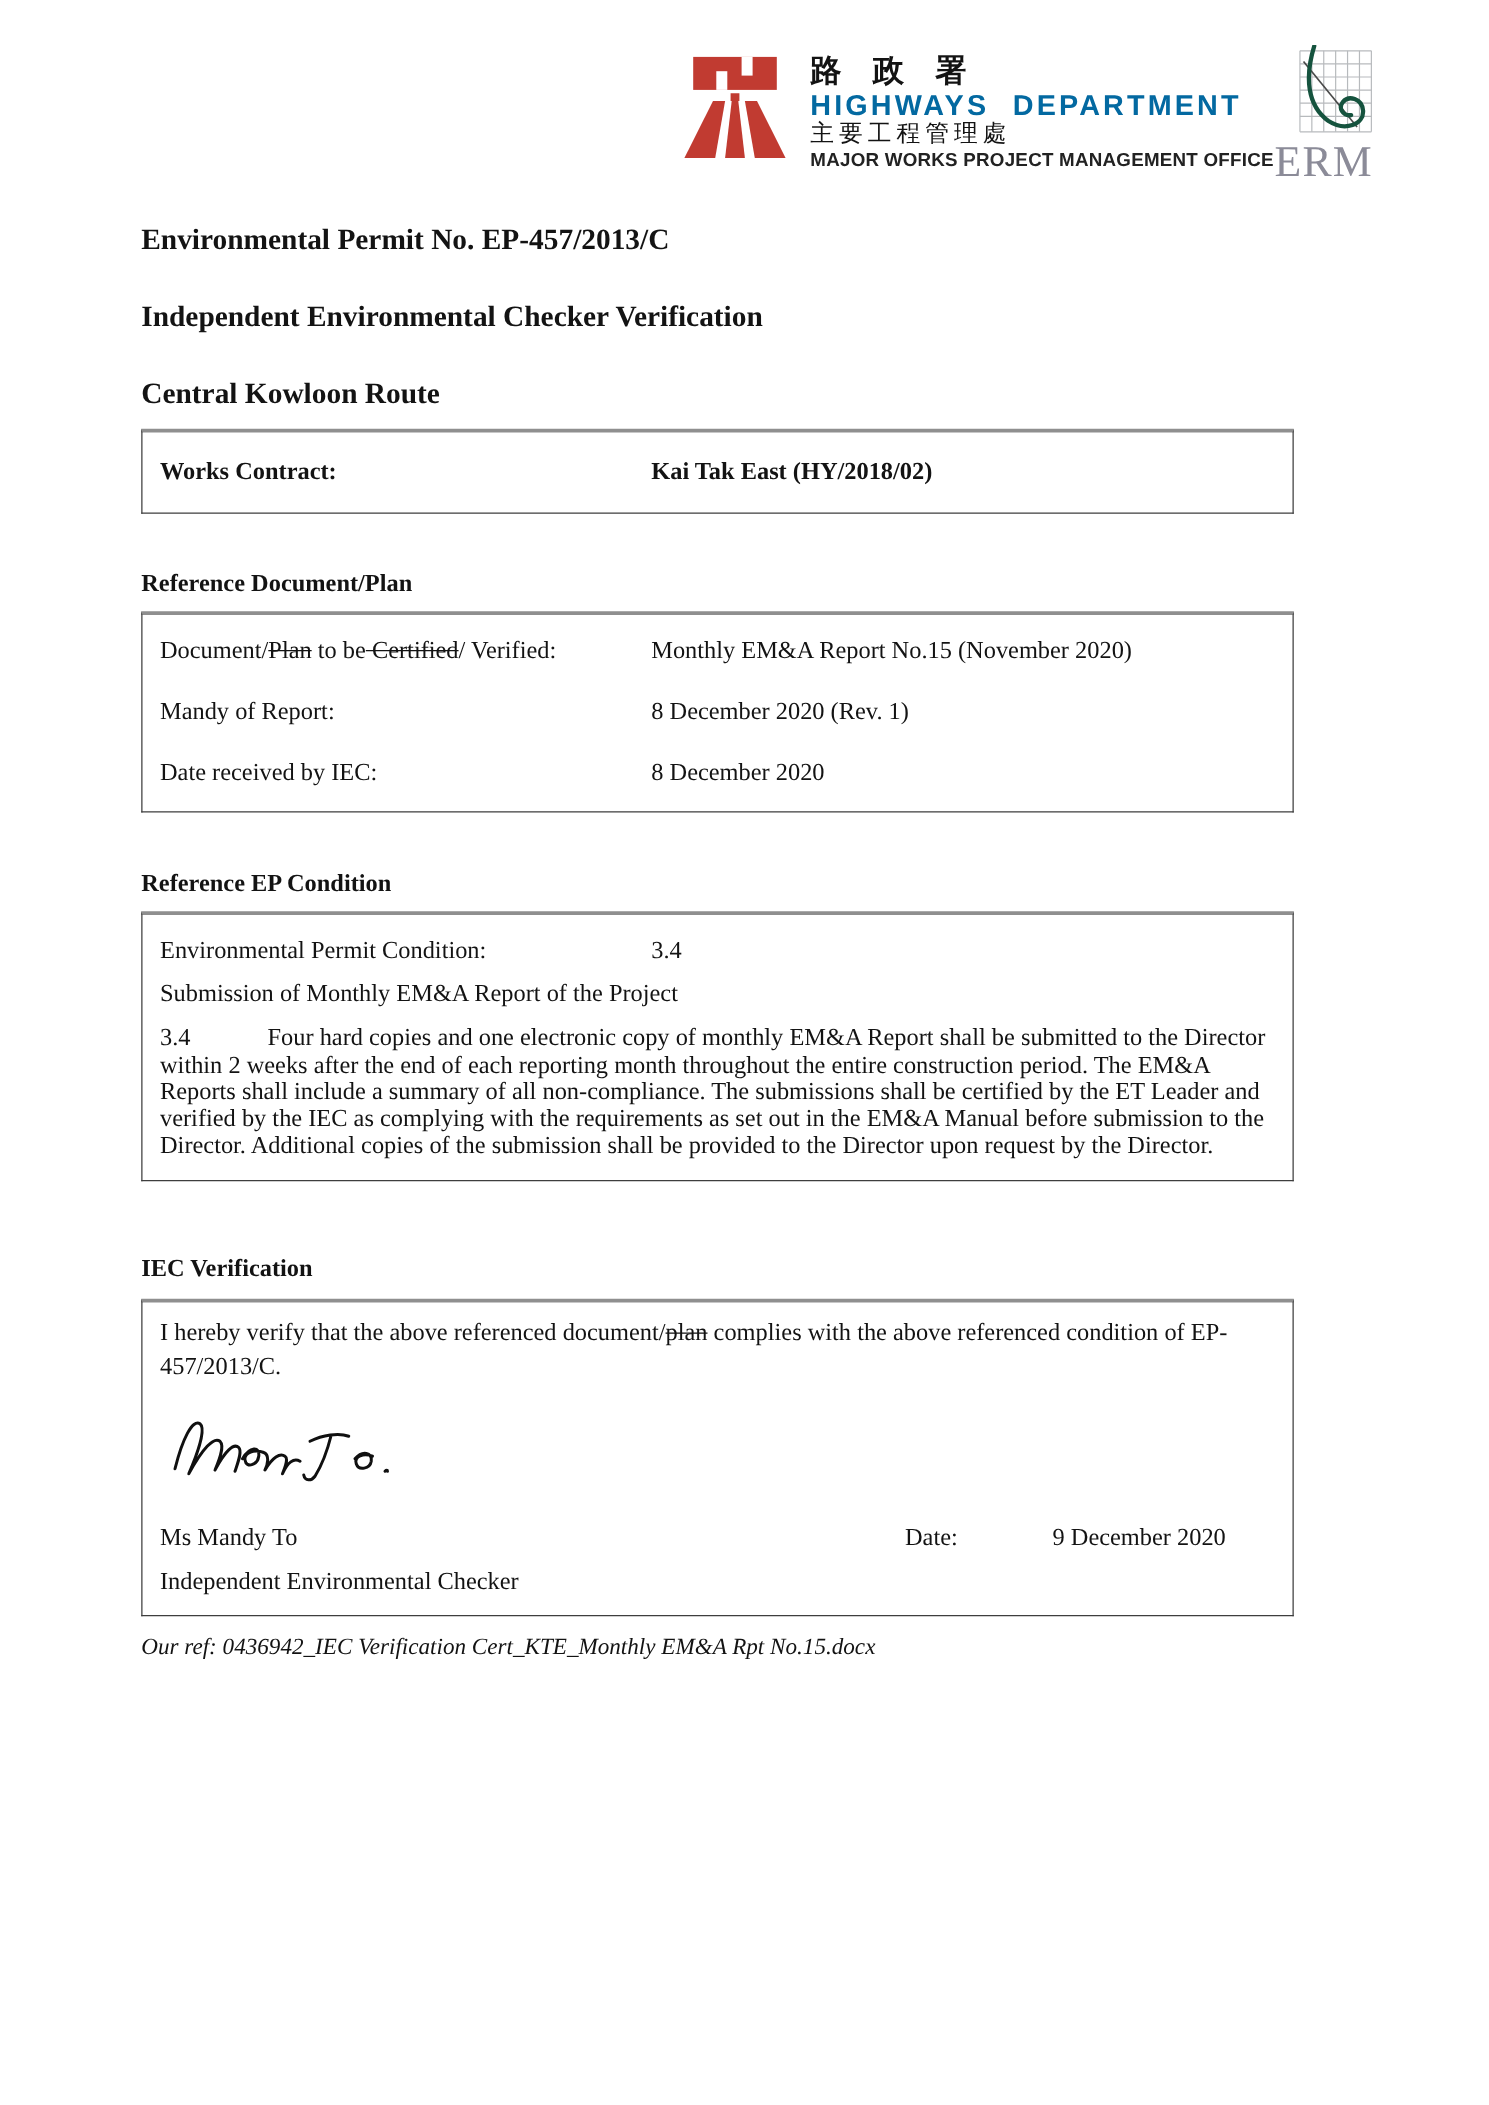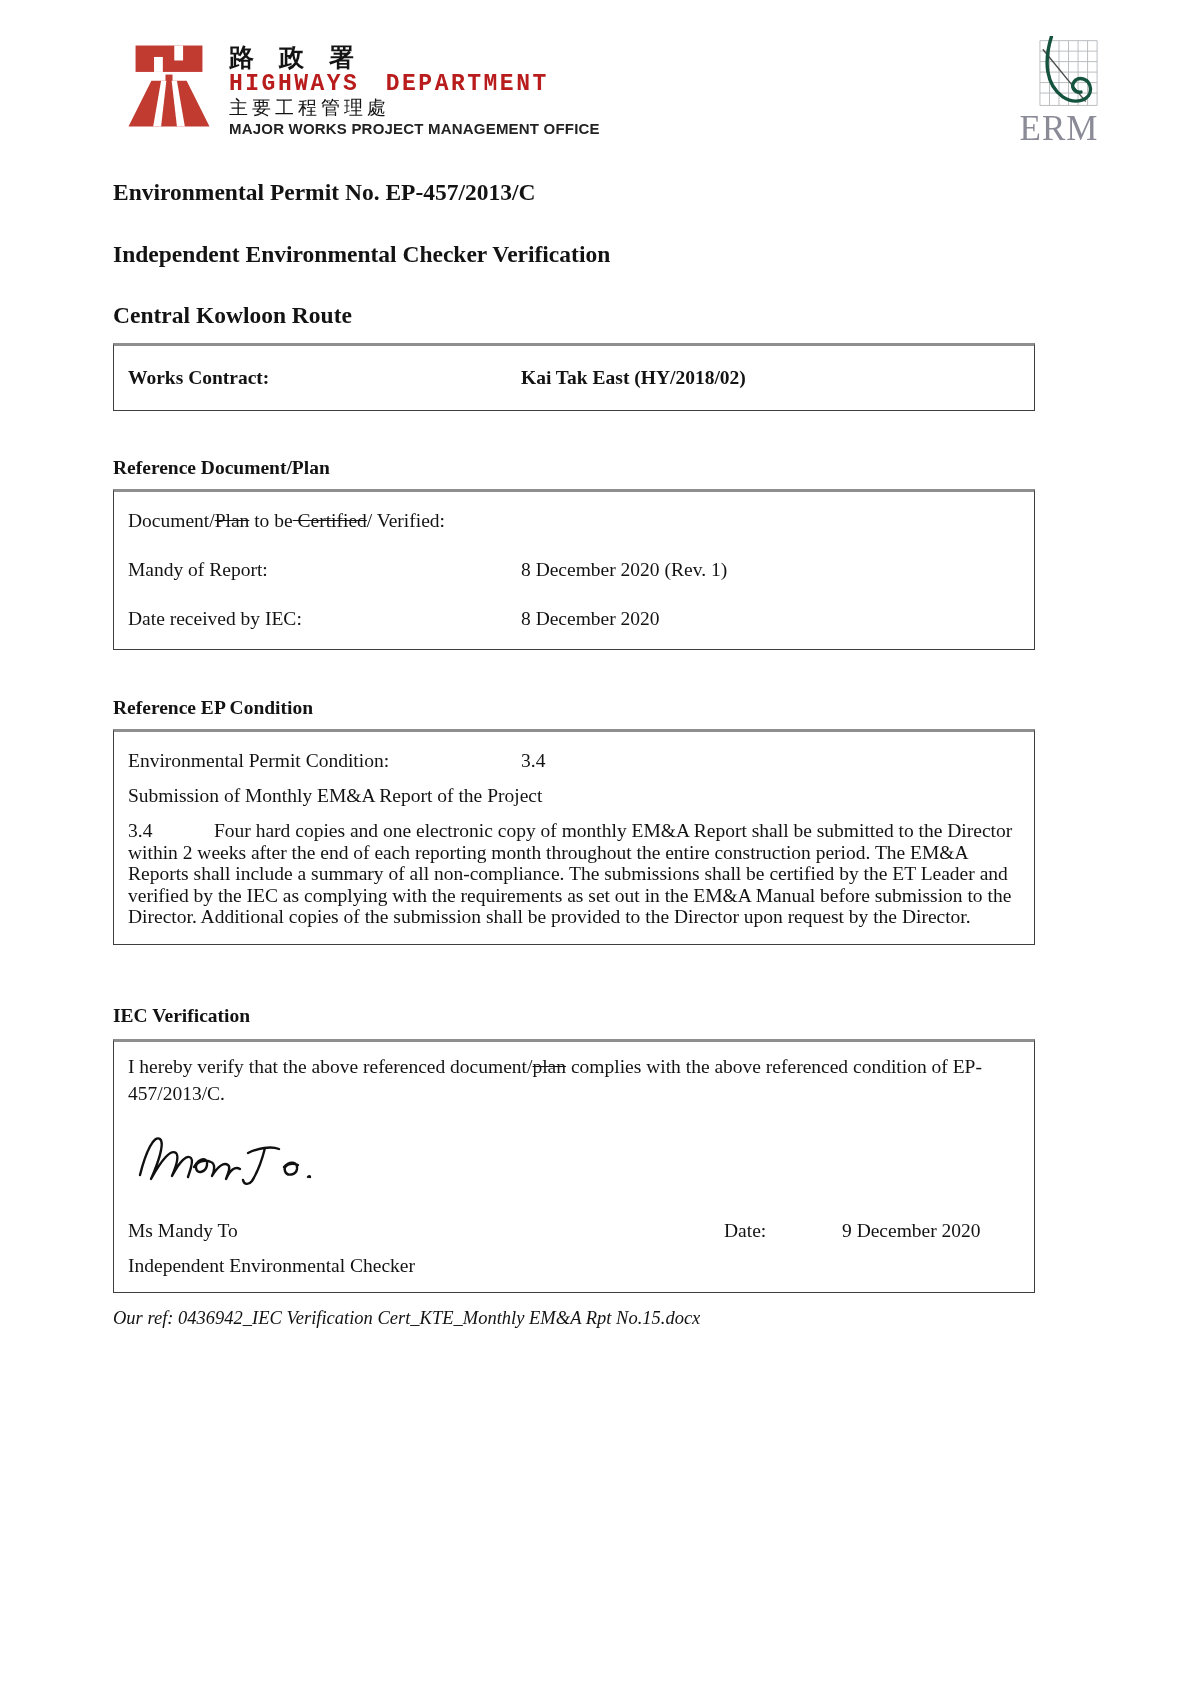--- a/index.html
+++ b/index.html
@@ -1,29 +1,29 @@
 <!DOCTYPE html>
 <html><head>
 <meta charset="utf-8">
 <style>
   html,body { margin:0; padding:0; background:#ffffff; }
   body { width:1191px; height:1684px; font-family:"Liberation Serif", serif; color:#131313; }
   .page { position:relative; width:1191px; height:1684px; background:#fff; overflow:hidden; }
   .content { margin-left:113px; width:922px; }
 
   
-  .header { display:flex; justify-content:space-between; align-items:flex-start;
+  .header { display:flex; justify-content:flex-end; align-items:flex-start;
             padding:42px 92px 0 125px; height:100px; }
   .hd-block { display:flex; align-items:flex-start; }
   .hd-icon { width:88px; height:88px; flex:0 0 auto; }
   .hd-text { margin-left:16px; padding-top:2px; }
   .hd-cn   { font-size:25px; font-weight:bold; letter-spacing:9px; line-height:27px;
              font-family:"Liberation Sans", sans-serif; }
   .hd-en   { font-size:23px; font-weight:bold; letter-spacing:2.5px; word-spacing:10px;
-             line-height:26px; font-family:Liberation Mono, monospace; color:#b91c1c; }
+             line-height:26px; font-family:Liberation Sans, sans-serif; color:#0369a1; }
   .hd-cn2  { font-size:19px; letter-spacing:4px; line-height:22px;
              font-family:"Liberation Sans", sans-serif; }
   .hd-en2  { font-size:15px; font-weight:bold; line-height:19px; letter-spacing:0.2px;
              font-family:"Liberation Sans", sans-serif; color:#222; }
   .erm-block { text-align:center; margin-top:-6px; }
   .erm-word { font-size:35px; letter-spacing:1px; color:#8b8b98; line-height:34px;
               font-family:"Liberation Serif", serif; margin-top:-4px; }
 
   
   .doc-title { font-weight:bold; font-size:23.5px; line-height:28px; }
@@ -129,20 +129,21 @@
       <div class="row cell-pad fs bold">
         <div class="lbl">Works Contract:</div>
         <div class="val">Kai Tak East (HY/2018/02)</div>
       </div>
     </div>
 
     <div class="section-h ref-h">Reference Document/Plan</div>
     <div class="box ref-box">
       <div class="row fs">
         <div class="lbl pre"><span>Document/</span><span class="strike">Plan</span><span> to be</span><span class="strike"> Certified</span><span>/ Verified:</span></div>
+        <div class="val">Monthly EM&amp;A Report No.15 (November 2020)</div>
       </div>
       <div class="row fs">
         <div class="lbl">Mandy of Report:</div>
         <div class="val">8 December 2020 (Rev. 1)</div>
       </div>
       <div class="row fs">
         <div class="lbl">Date received by IEC:</div>
         <div class="val">8 December 2020</div>
       </div>
     </div>

